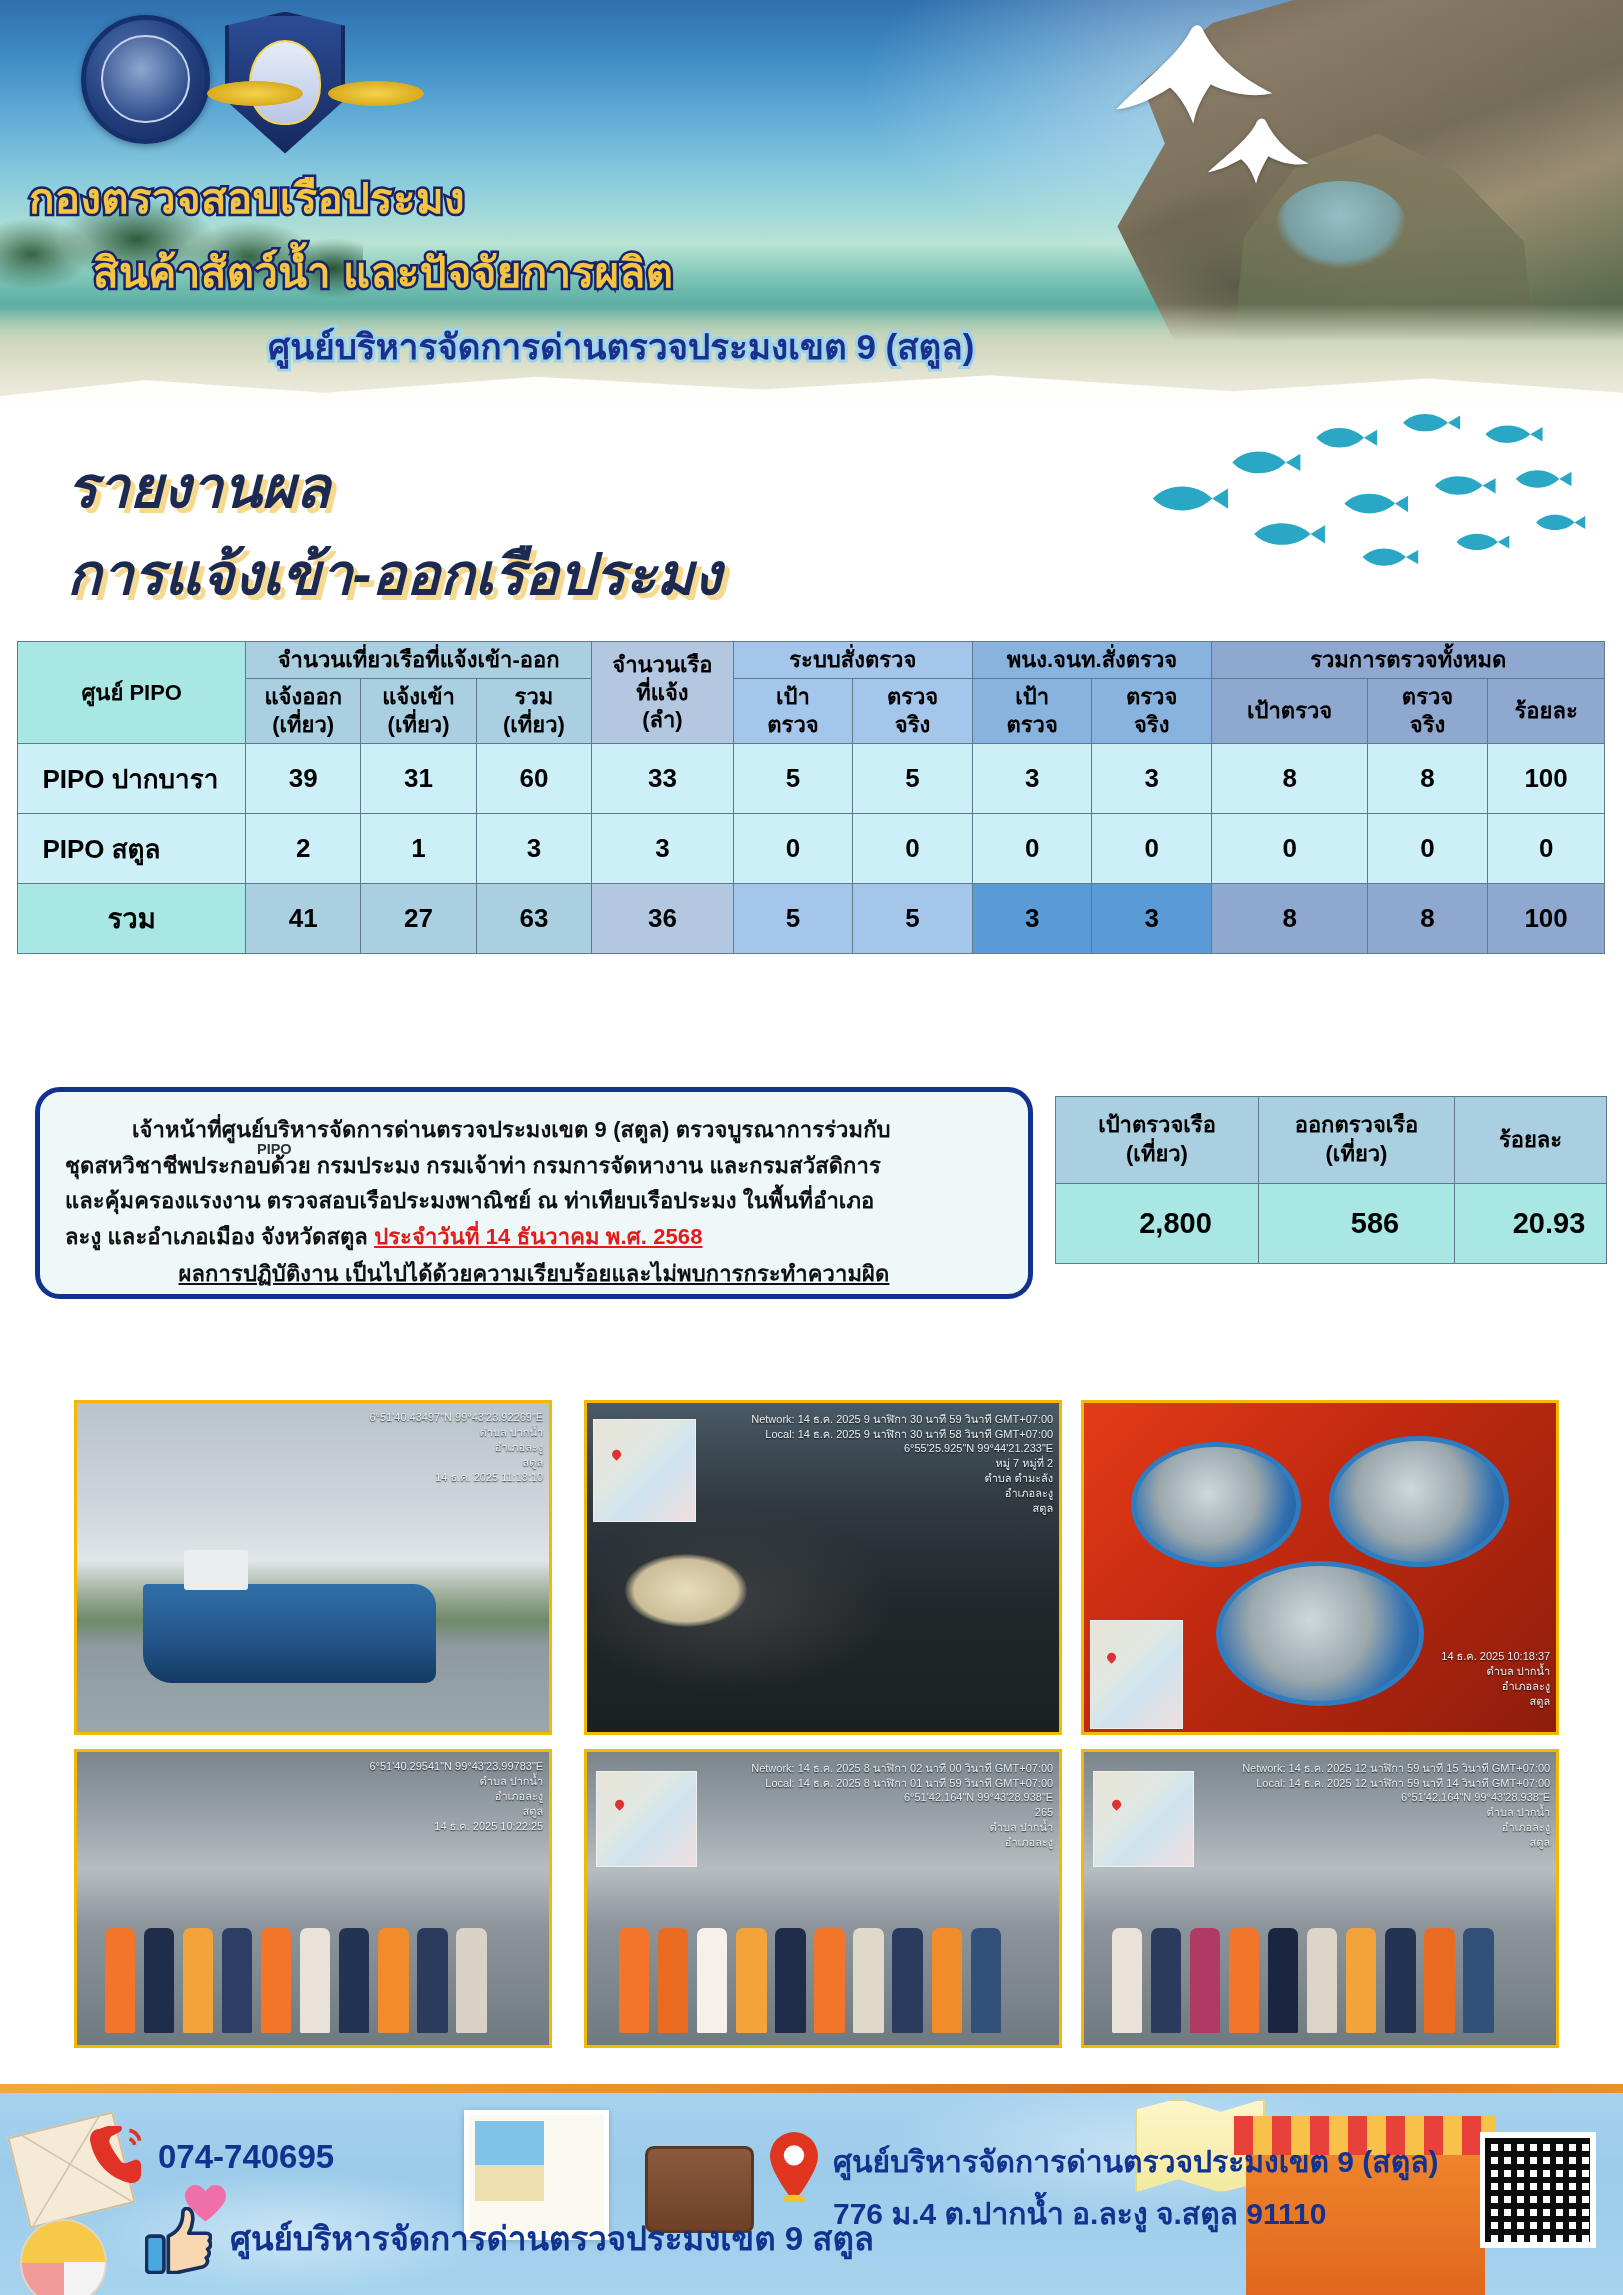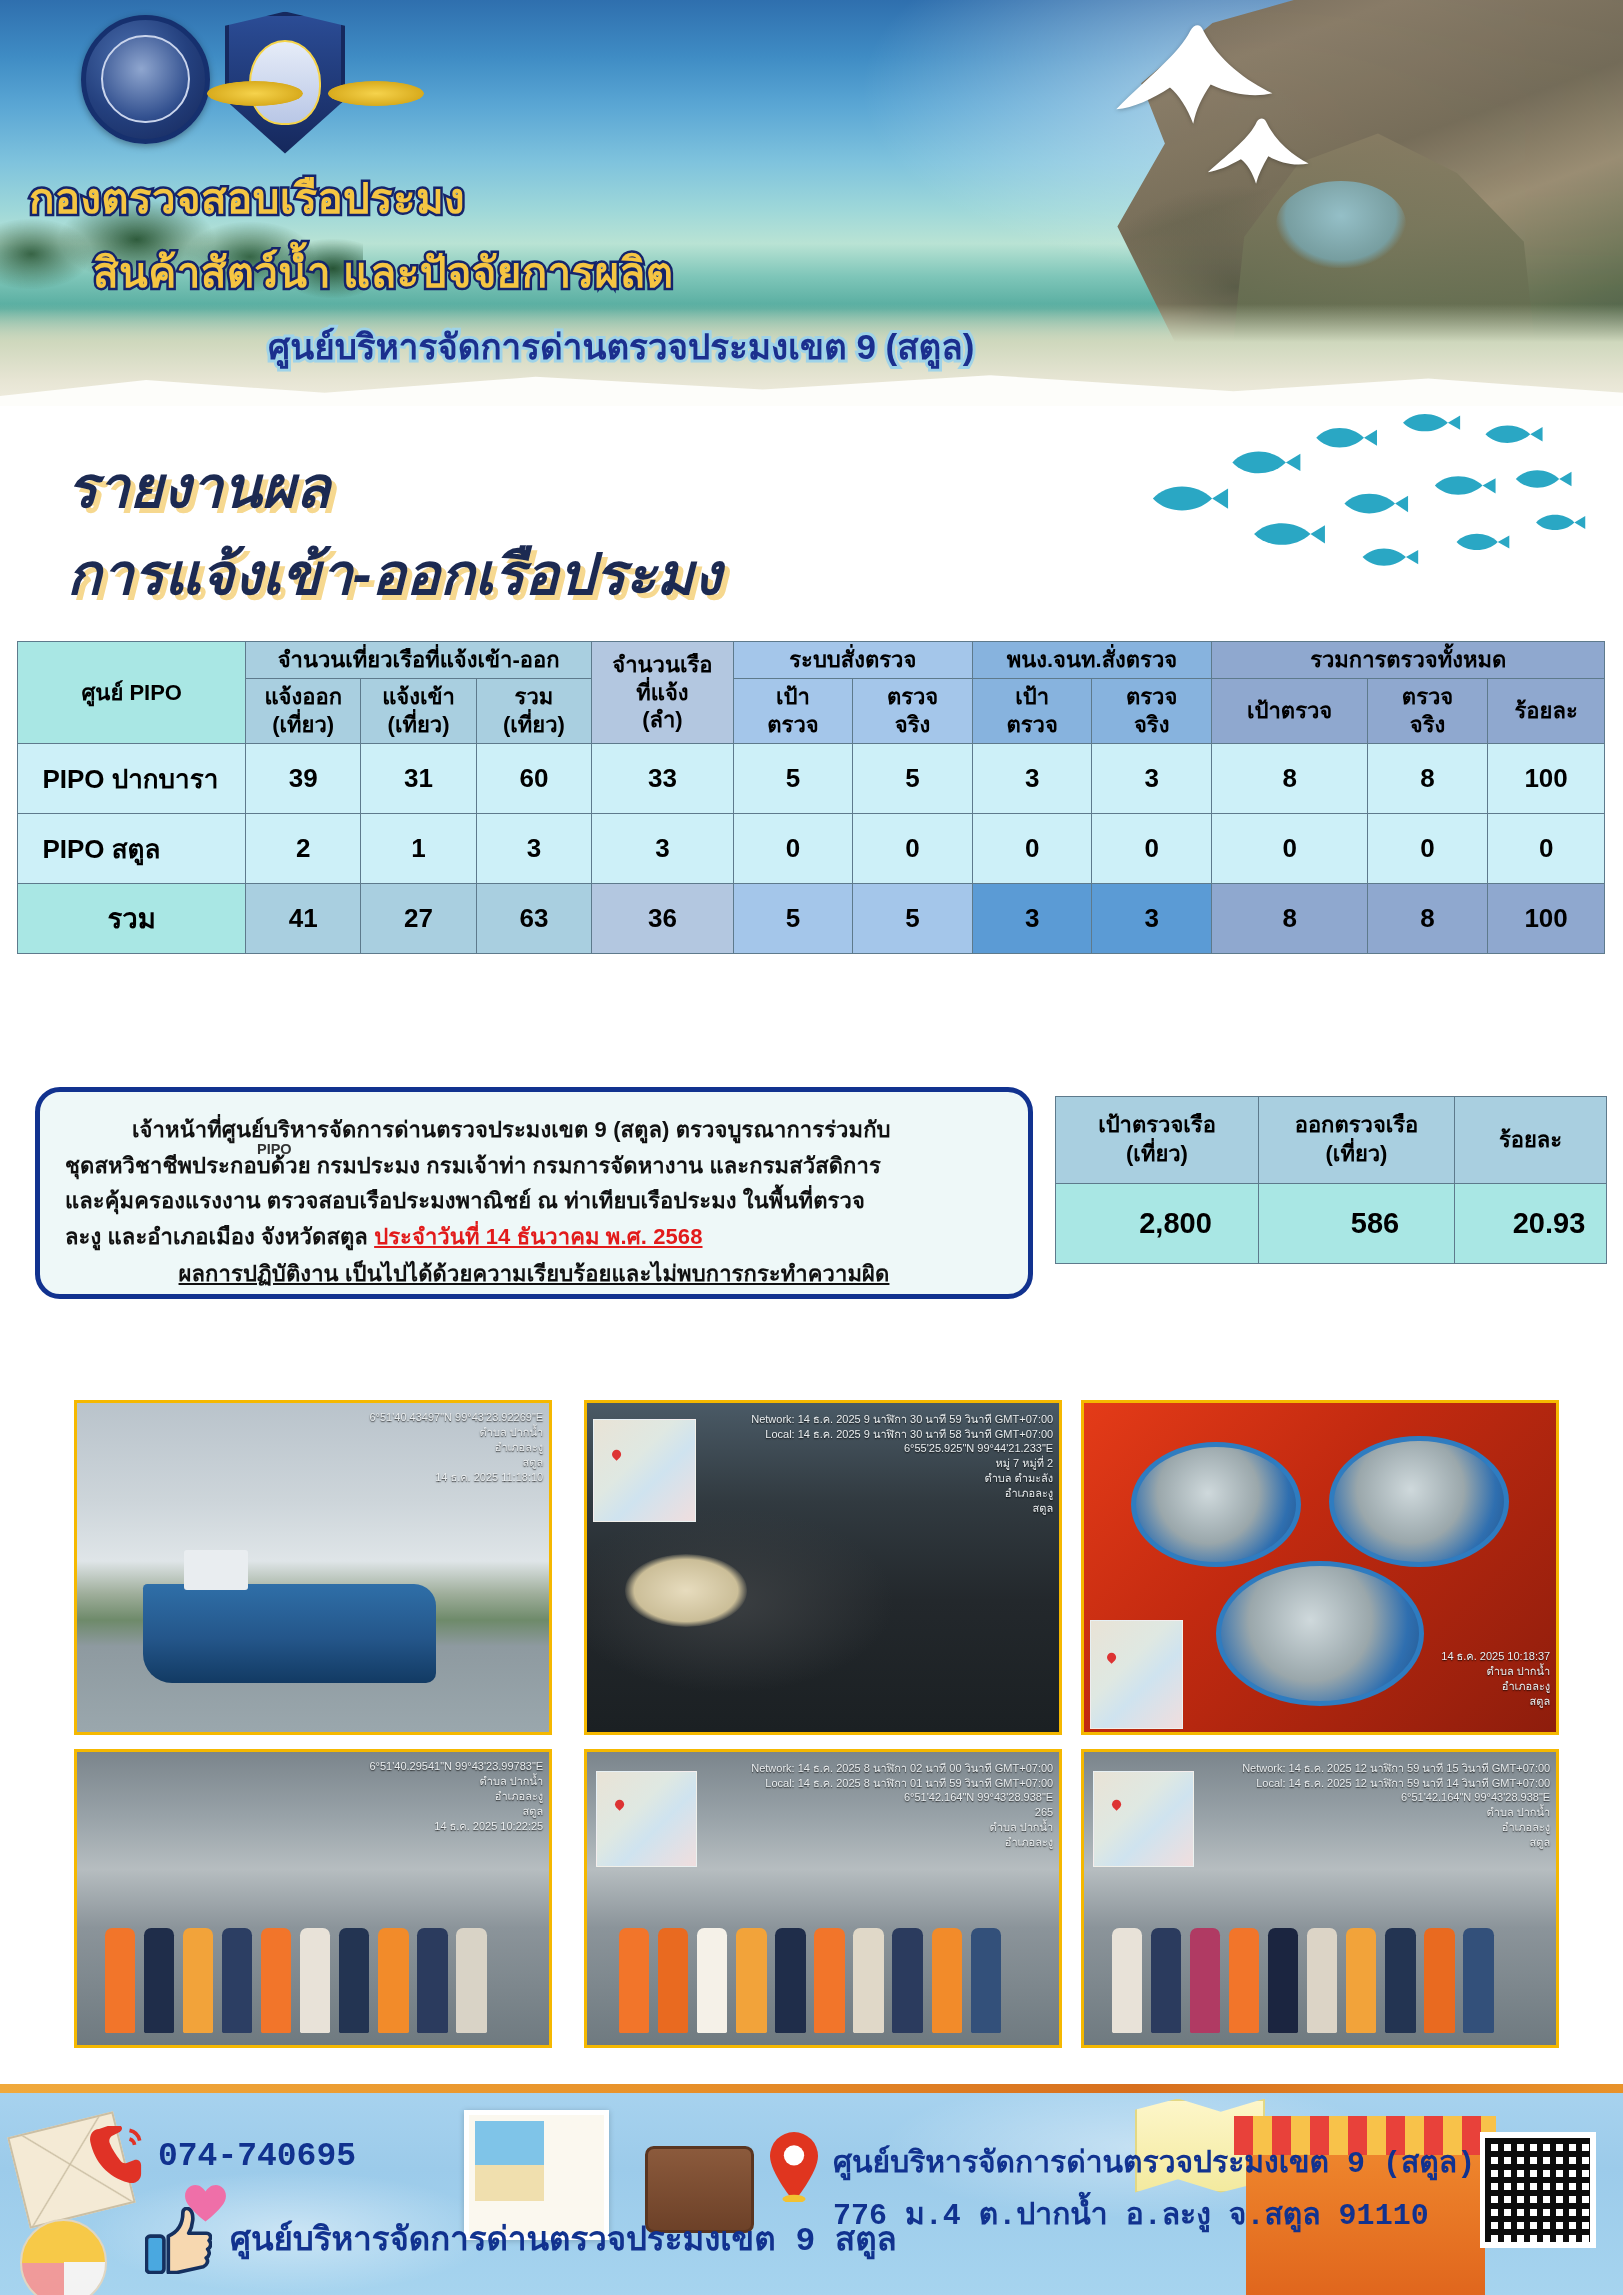--- a/index.html
+++ b/index.html
@@ -209,21 +209,20 @@
   .cp { position:absolute; bottom:0; width:7%; height:78%; border-radius:7.2px 7.2px 1.4px 1.4px; }
 
   
   .footer {
     position:absolute; left:0; top:2084px; width:1623px; height:212px;
     background:
       radial-gradient(ellipse 290px 87px at 18% 70%, rgba(255,255,255,.45), rgba(255,255,255,0) 70%),
       radial-gradient(ellipse 362px 101px at 70% 30%, rgba(255,255,255,.4), rgba(255,255,255,0) 70%),
       linear-gradient(180deg,#a8d3ef 0%,#9ccbea 40%,#a6d4ef 100%);
     overflow:hidden;
-    font-family:Liberation Mono, monospace;
   }
   .footer-top-strip {
     position:absolute; left:0; top:0; width:1623px; height:8.7px;
     background:linear-gradient(90deg,#f0a93c 0%,#e8922a 40%,#d76f1e 70%,#e8922a 100%);
   }
   .f-phone { position:absolute; left:158px; top:54px; font-size:33px; font-weight:bold; color:#11328f; }
   .f-page  { position:absolute; left:230px; top:128px; font-size:33px; font-weight:bold; color:#11328f; }
   .f-name  { position:absolute; left:833px; top:54px; font-size:30px; font-weight:bold; color:#11328f; }
   .f-addr  { position:absolute; left:833px; top:106px; font-size:30px; font-weight:bold; color:#11328f; }
 
@@ -466,21 +465,21 @@
         <td class="sum-5">100</td>
       </tr>
     </tbody>
   </table>
 </div>
 
 <div class="narr">
   <div class="pipo-float">PIPO</div>
   <p class="indent">เจ้าหน้าที่ศูนย์บริหารจัดการด่านตรวจประมงเขต 9 (สตูล) ตรวจบูรณาการร่วมกับ</p>
   <p>ชุดสหวิชาชีพประกอบด้วย กรมประมง กรมเจ้าท่า กรมการจัดหางาน และกรมสวัสดิการ</p>
-  <p>และคุ้มครองแรงงาน  ตรวจสอบเรือประมงพาณิชย์ ณ ท่าเทียบเรือประมง ในพื้นที่ตรวจ</p>
+  <p>และคุ้มครองแรงงาน  ตรวจสอบเรือประมงพาณิชย์ ณ ท่าเทียบเรือประมง ในพื้นที่อำเภอ</p>
   <p>
     <span>ละงู และอำเภอเมือง จังหวัดสตูล</span>
     <span class="date-red">ประจำวันที่ 14 ธันวาคม พ.ศ. 2568</span>
   </p>
   <p class="last">ผลการปฏิบัติงาน เป็นไปได้ด้วยความเรียบร้อยและไม่พบการกระทำความผิด</p>
 </div>
 
 <div class="sidetable">
   <table class="side">
     <colgroup>

